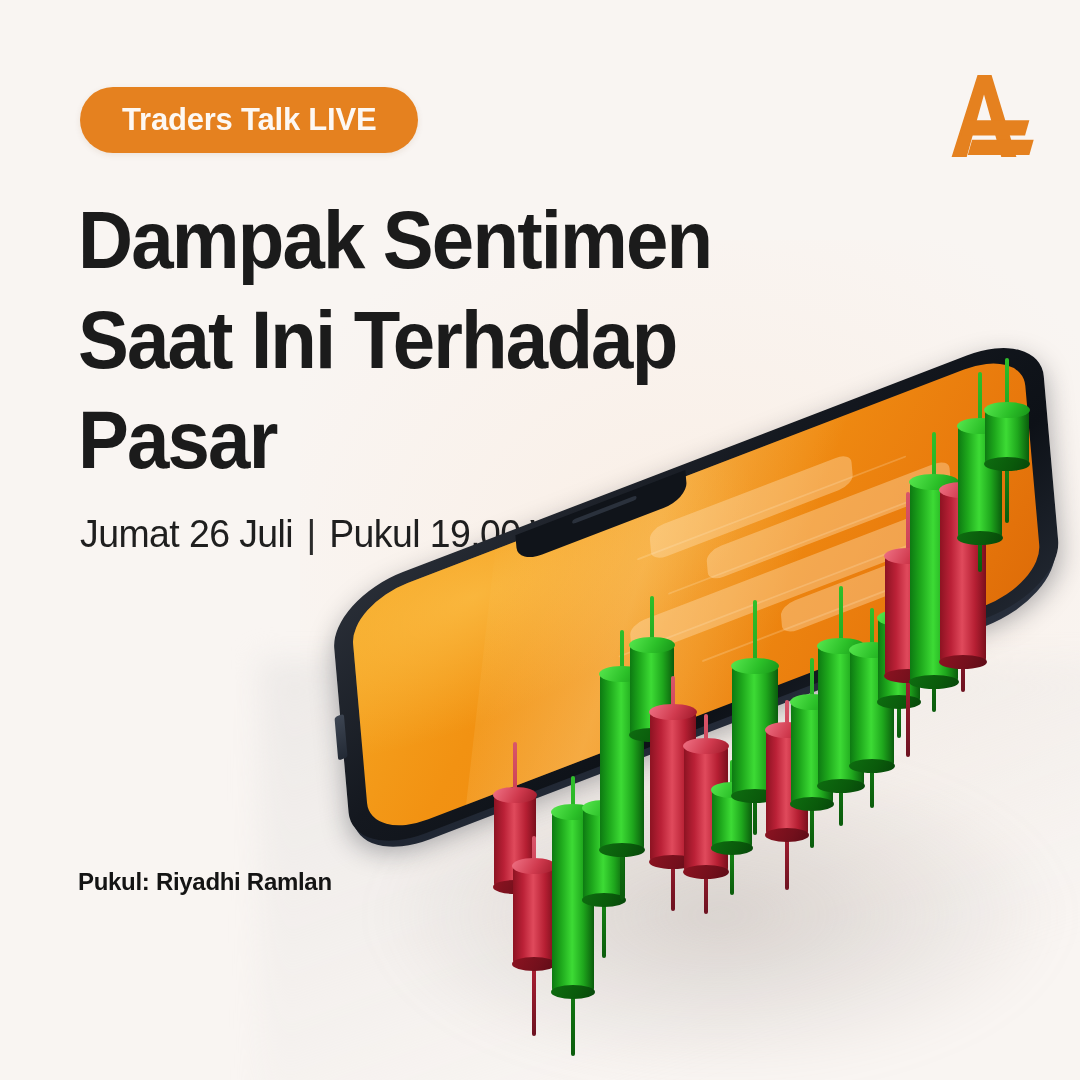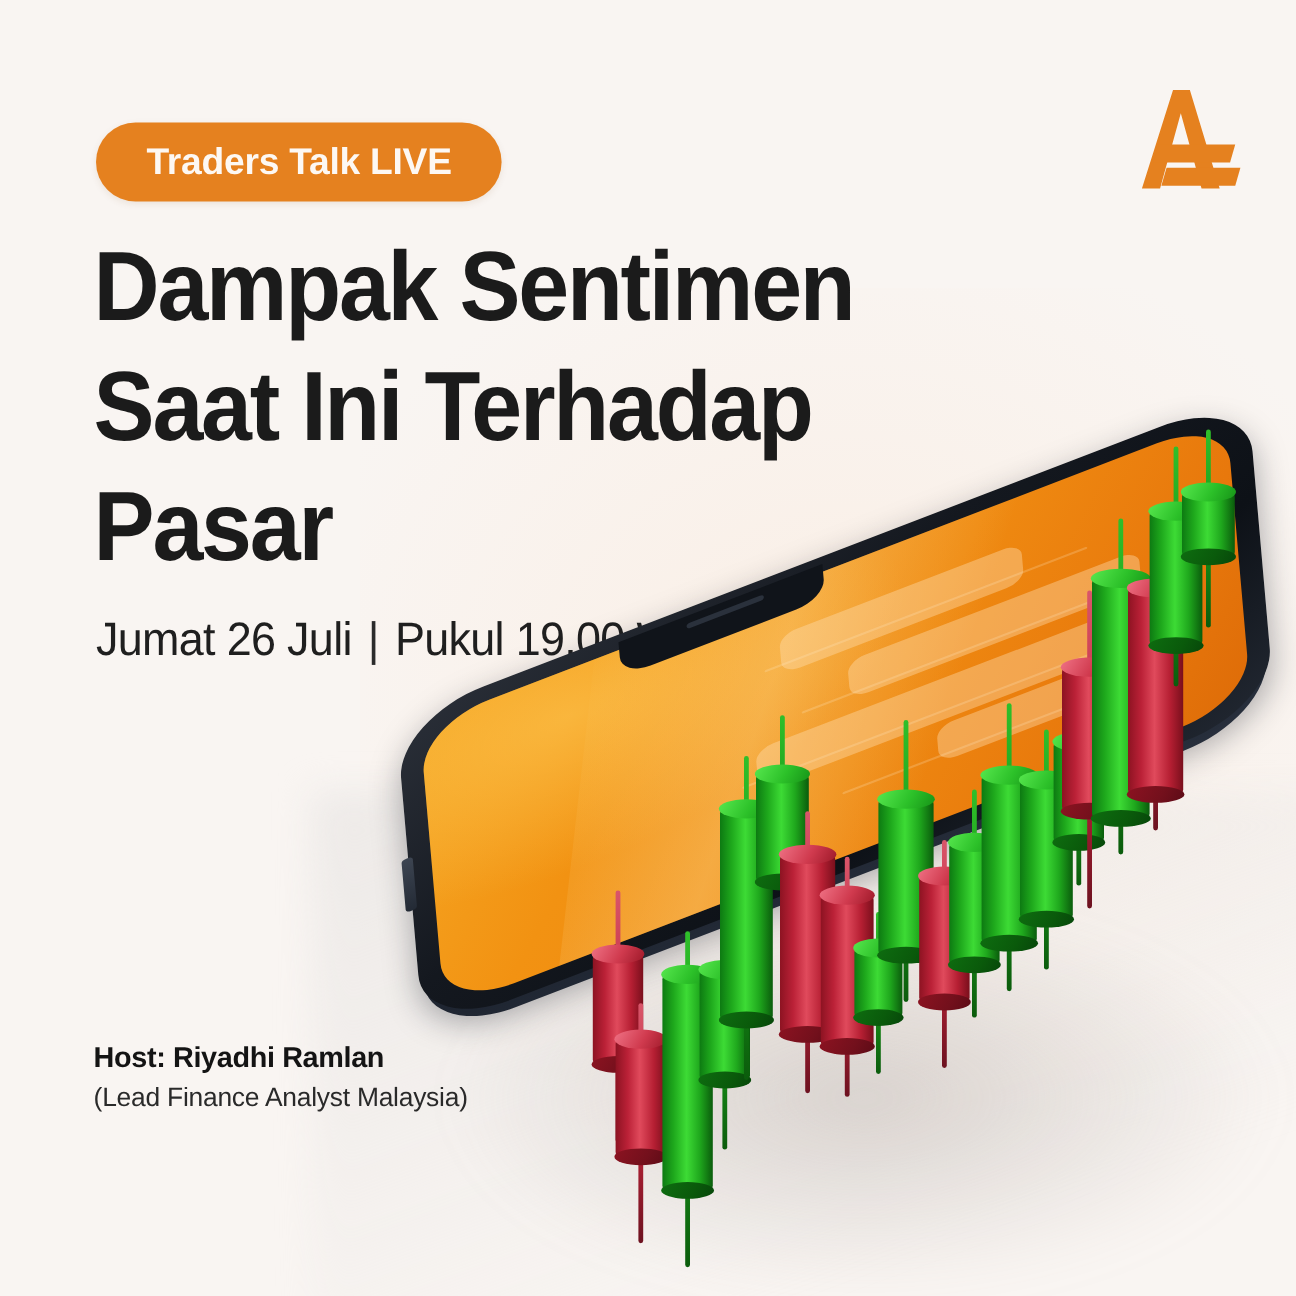--- a/index.html
+++ b/index.html
@@ -22,21 +22,21 @@
     background:linear-gradient(160deg, rgba(235,232,230,.85) 0%, rgba(249,245,242,0) 72%);
     filter:blur(14px);
   }
 
   
   .logo{position:absolute;left:930px;top:62px;width:108px;height:108px;}
   .logo svg{display:block;width:100%;height:100%;}
 
   
   .badge{
-    position:absolute;left:80px;top:102px;
+    position:absolute;left:80px;top:87px;
     height:66px;padding:0 42px;
     display:flex;align-items:center;justify-content:center;
     background:#e5811f;border-radius:36px;
     box-shadow:0 2px 6px rgba(120,70,20,.10);
   }
   .badge-label{
     color:#fdf8f3;font-size:31px;font-weight:bold;
     letter-spacing:-.2px;white-space:nowrap;
     font-family:"Liberation Sans","DejaVu Sans",sans-serif;
   }
@@ -353,18 +353,17 @@
         <div class="wick g" style="top: 0px; height: 165px;"></div>
         <div class="body g" style="top: 52px; height: 54px;">
           <div class="foot g"></div>
           <div class="cap g"></div>
         </div>
       </div>
     </div>
 
   <div class="credits">
     <div class="cred-block">
-      <div class="cred-name">Host: Riyadhi Ramlan</div>
-      <div class="cred-role">(Lead Finance Analyst Malaysia)</div>
+      <div class="cred-name">Pukul: Riyadhi Ramlan</div>
     </div>
   </div>
 
 </div>
 
 </body></html>

